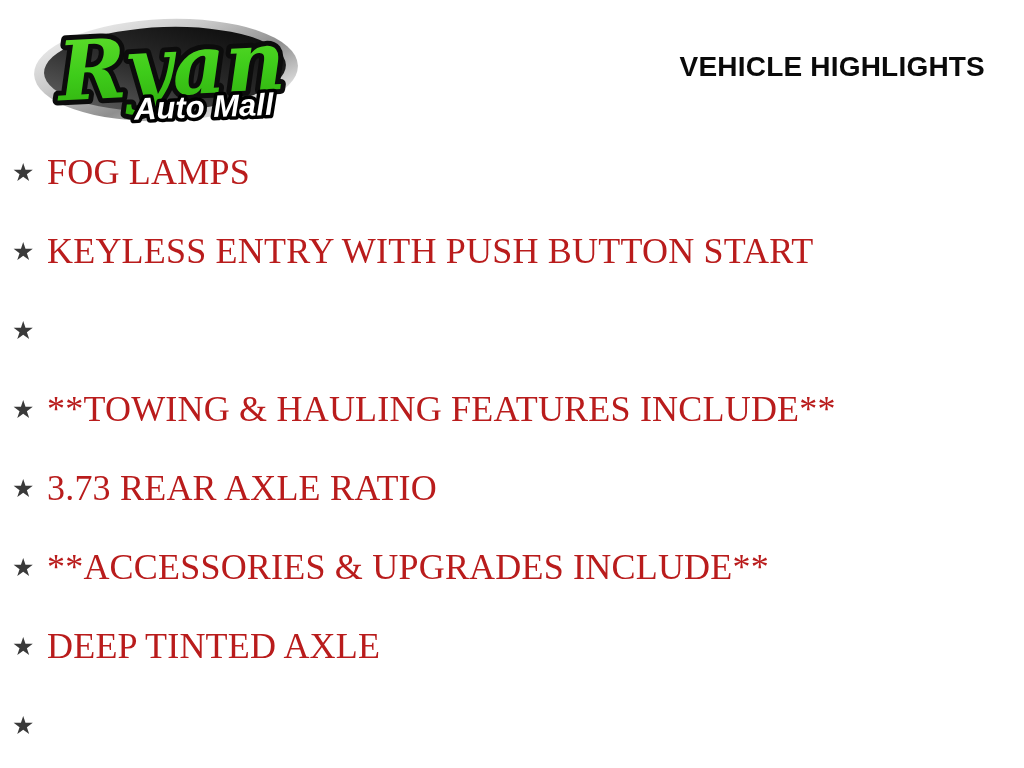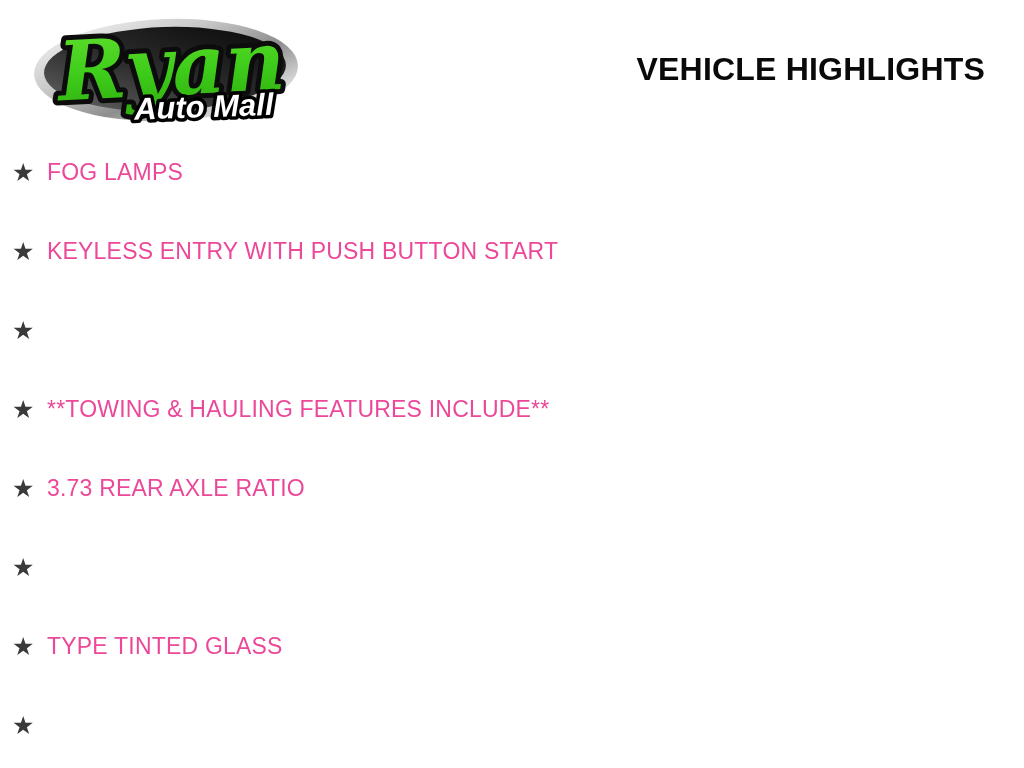--- a/index.html
+++ b/index.html
@@ -20,21 +20,21 @@
     left: 30px;
     top: 7px;
     width: 272px;
     height: 118px;
     overflow: visible;
   }
   .page-title {
     position: absolute;
     top: 51px;
     right: 39px;
-    font-size: 32px;
+    font-size: 28px;
     font-weight: bold;
     color: #0a0a0a;
     letter-spacing: 0.2px;
     white-space: nowrap;
   }
   .highlights-list {
     position: absolute;
     left: 12px;
     top: 158px;
     margin: 0;
@@ -50,25 +50,26 @@
   .star {
     width: 24px;
     font-size: 25px;
     line-height: 28px;
     color: #3a3a3a;
     margin-right: 11px;
     text-align: left;
     flex: 0 0 auto;
   }
   .item-label {
-    font-size: 23px;
+    font-size: 36px;
     line-height: 28px;
-    color: #ec4899;
+    color: #b91c1c;
     letter-spacing: 0.2px;
     white-space: nowrap;
+    font-family: Liberation Serif, serif;
   }
 </style>
 </head>
 <body>
 
 <div class="page">
 
   <svg class="logo" viewBox="0 0 272 118" xmlns="http://www.w3.org/2000/svg" style="overflow:visible">
     <defs>
       <linearGradient id="chromeGrad" x1="0" y1="0" x2="1" y2="1">
@@ -116,23 +117,24 @@
     <li>
       <span class="star">★</span>
       <span class="item-label">**TOWING &amp; HAULING FEATURES INCLUDE**</span>
     </li>
     <li>
       <span class="star">★</span>
       <span class="item-label">3.73 REAR AXLE RATIO</span>
     </li>
     <li>
       <span class="star">★</span>
+      <span class="item-label">**ACCESSORIES &amp; UPGRADES INCLUDE**</span>
     </li>
     <li>
       <span class="star">★</span>
-      <span class="item-label">TYPE TINTED GLASS</span>
+      <span class="item-label">DEEP TINTED AXLE</span>
     </li>
     <li>
       <span class="star">★</span>
     </li>
   </ul>
 
 </div>
 
 </body></html>

